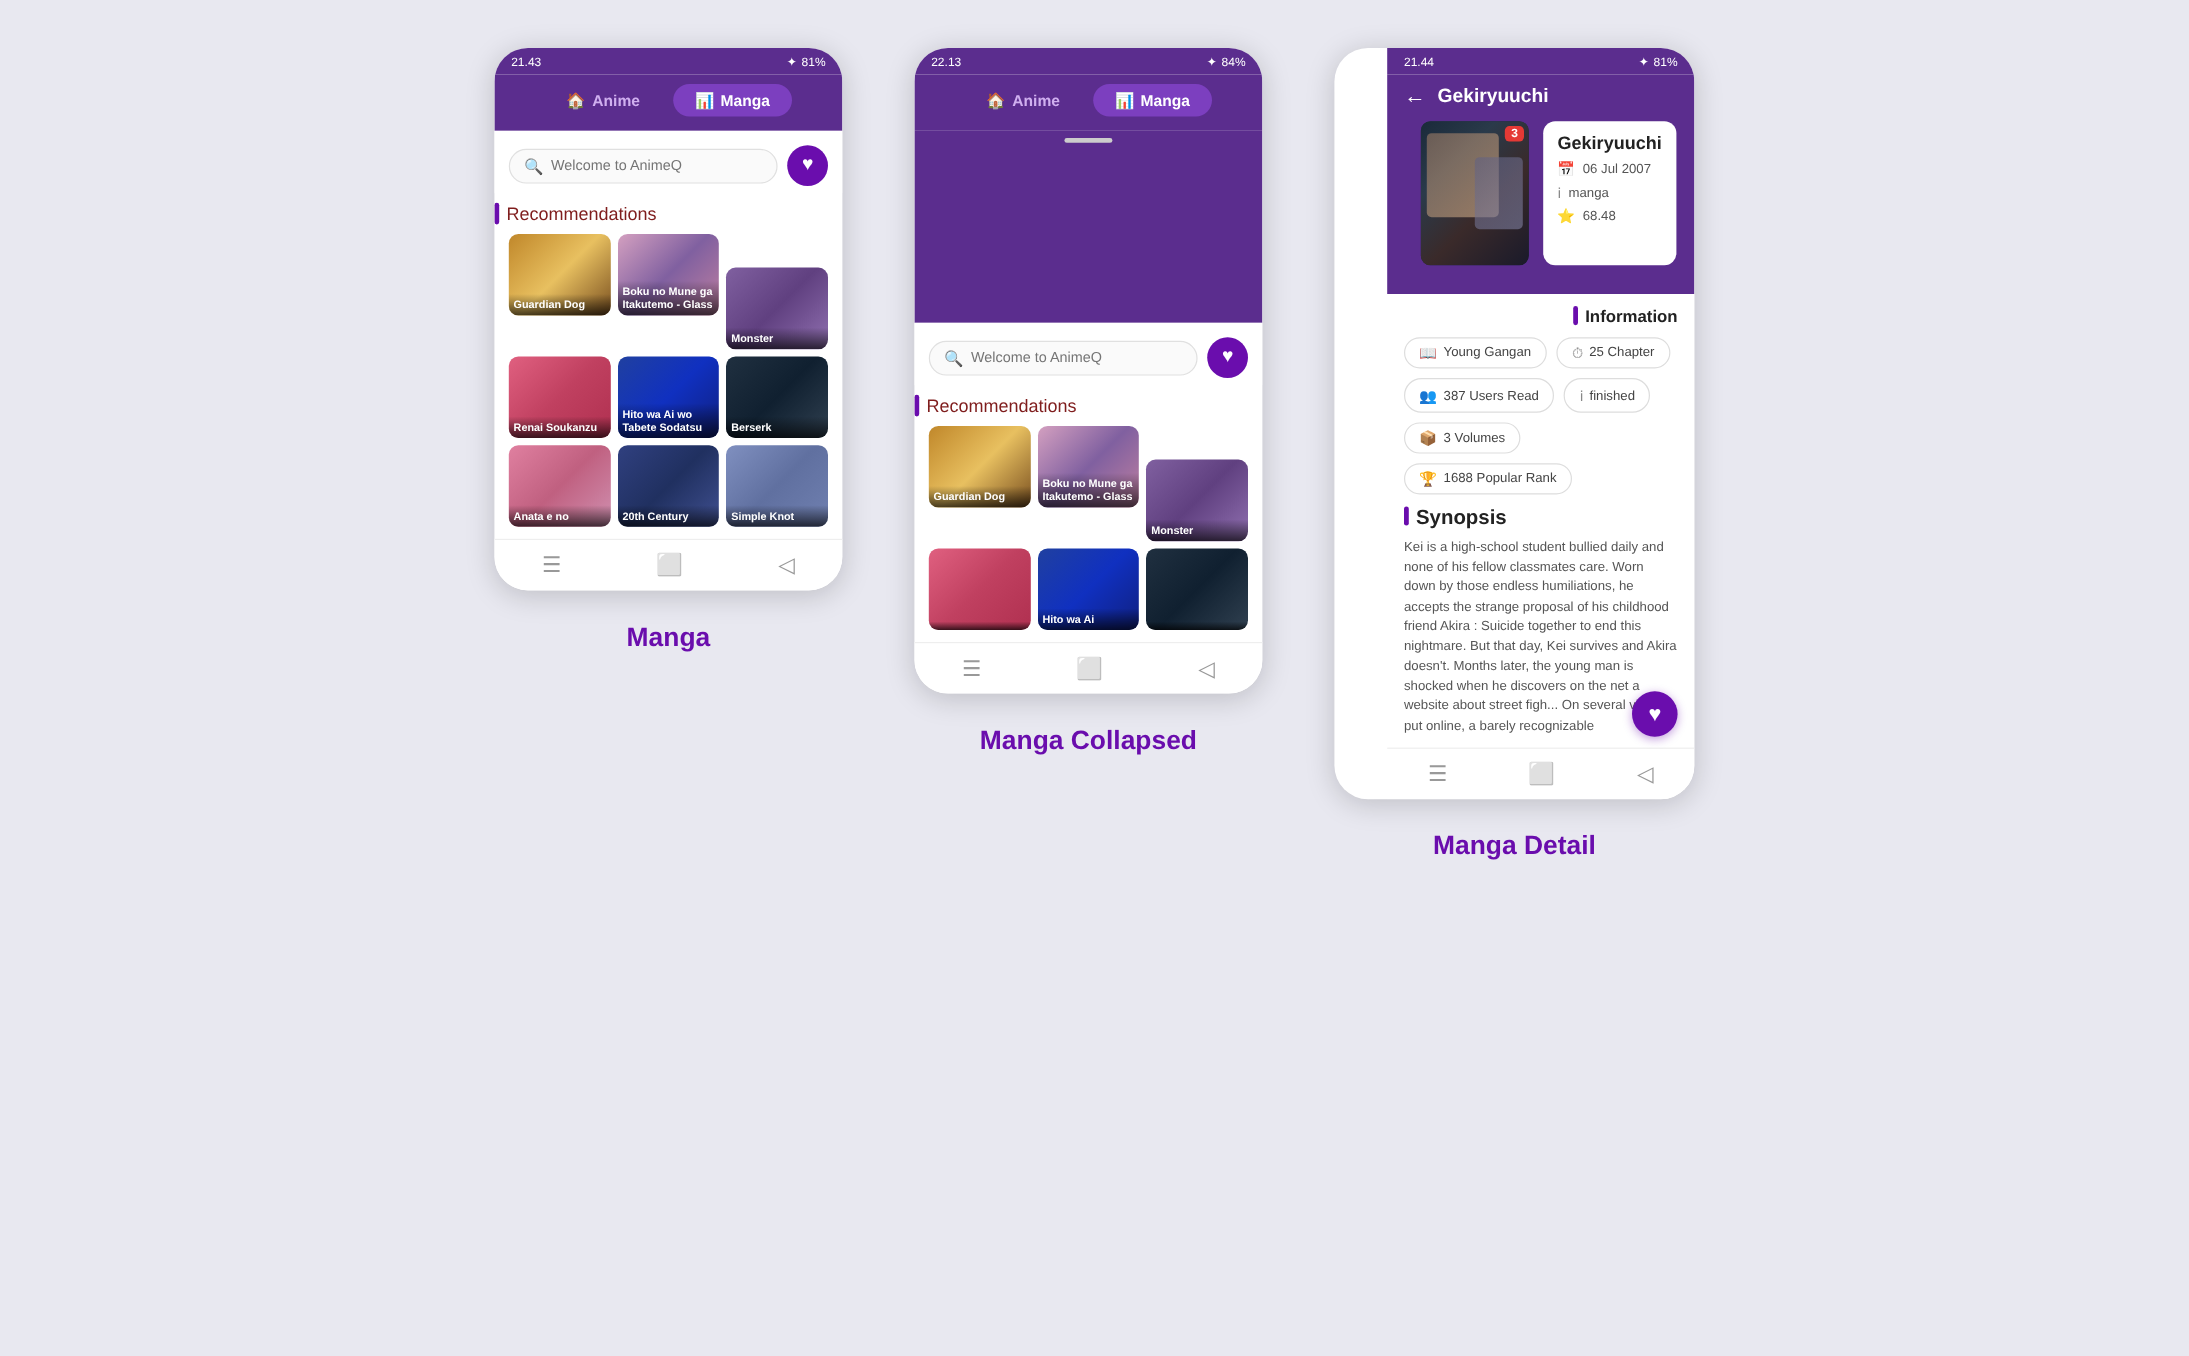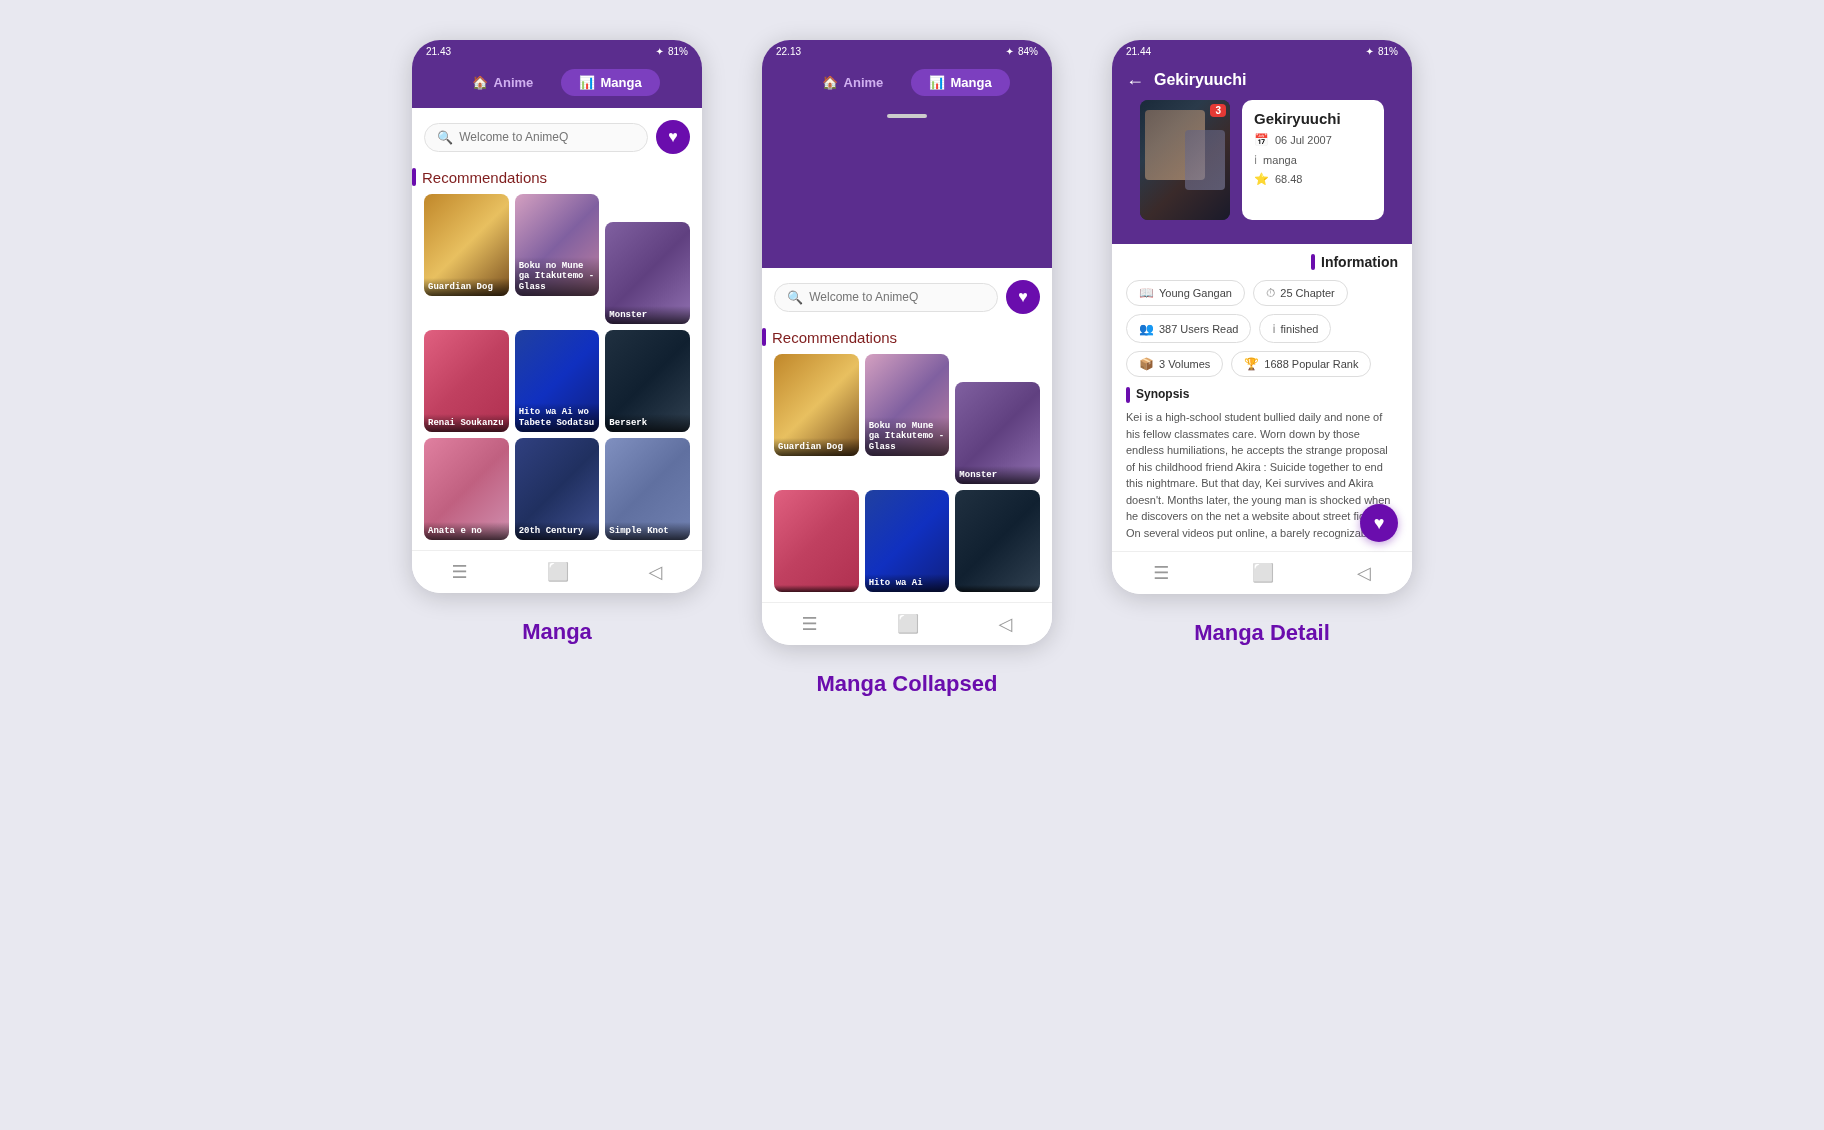--- a/index.html
+++ b/index.html
@@ -145,23 +145,22 @@
     .manga-grid {
       display: grid;
       grid-template-columns: repeat(3, 1fr);
       gap: 6px;
       padding: 4px 12px 10px;
     }
     .manga-card {
       position: relative;
       border-radius: 8px;
       overflow: hidden;
-      height: 102px;
+      height: 68px;
       background: #ccc;
-      font-family: Liberation Mono, monospace;
     }
     .manga-card-label {
       position: absolute;
       bottom: 0;
       left: 0;
       right: 0;
       background: linear-gradient(transparent, rgba(0,0,0,0.7));
       color: #fff;
       font-size: 9px;
       font-weight: 600;
@@ -317,21 +316,21 @@
     }
     .chip-icon {
       font-size: 12px;
       color: #888;
     }
 
     .synopsis-title {
       display: flex;
       align-items: flex-start;
       gap: 6px;
-      font-size: 12px;
+      font-size: 17px;
       font-weight: 700;
       color: #222;
       margin-bottom: 6px;
     }
     .synopsis-title::before {
       content: '';
       display: inline-block;
       width: 4px;
       height: 16px;
       background: #6a0dad;
@@ -355,20 +354,21 @@
       align-items: center;
       justify-content: center;
       color: #fff;
       font-size: 18px;
       box-shadow: 0 2px 8px rgba(106,13,173,0.4);
       cursor: pointer;
     }
 
     .detail-wrapper {
       position: relative;
+      padding-left: 44px;
     }
 
     
     .scroll-indicator {
       width: 40px;
       height: 4px;
       background: #ccc;
       border-radius: 2px;
       margin: 6px auto 0;
     }

